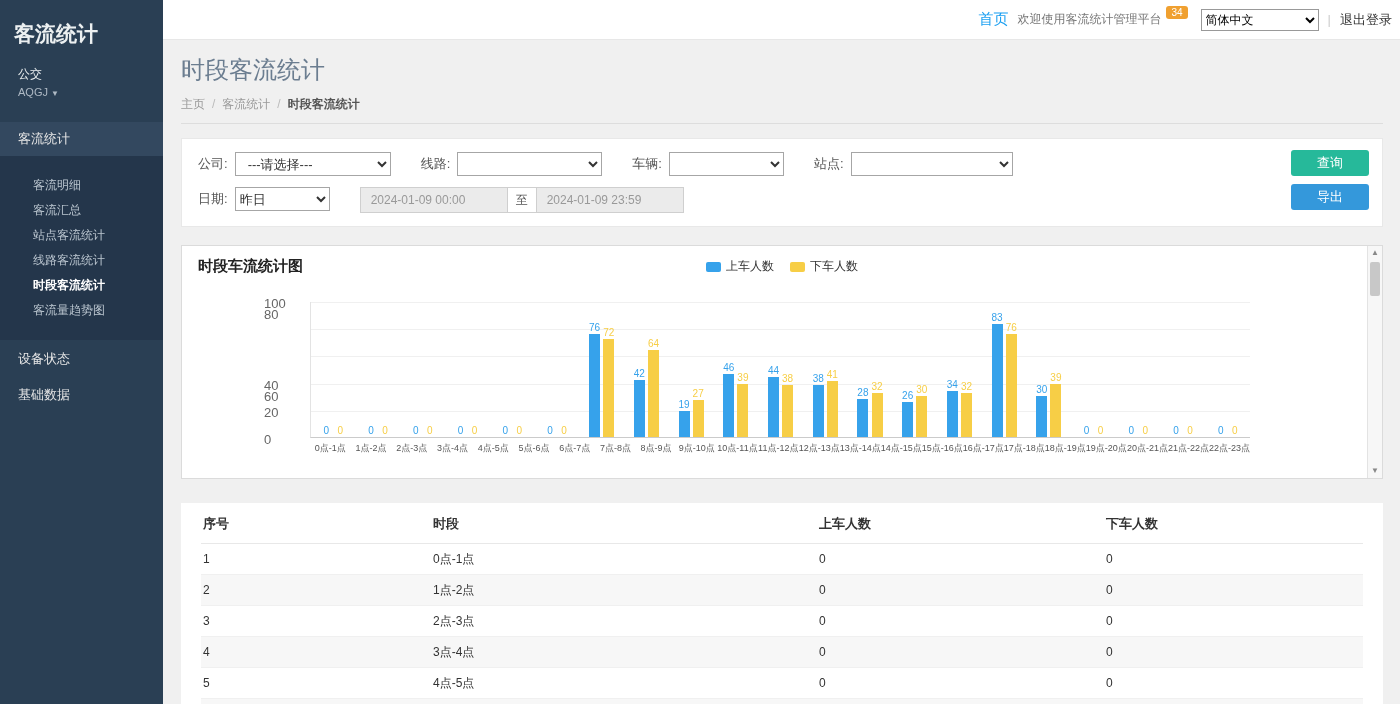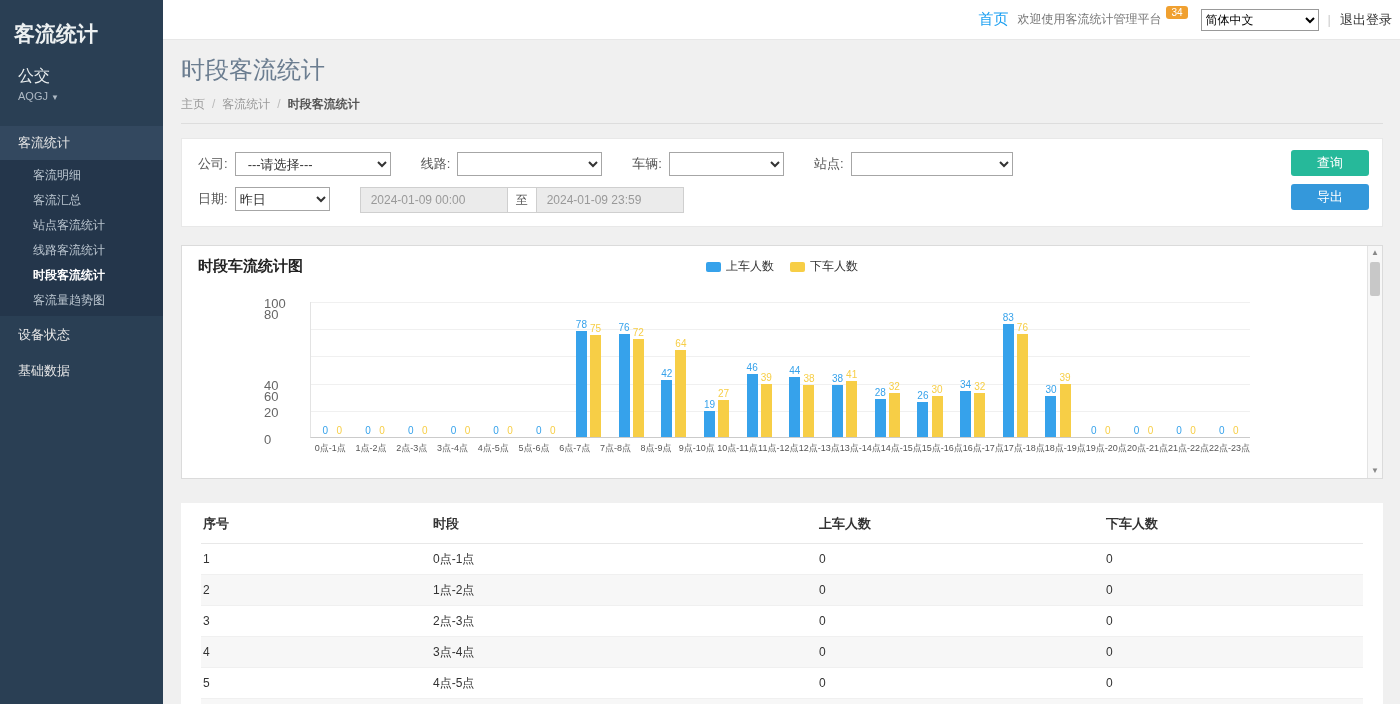--- a/index.html
+++ b/index.html
@@ -3,27 +3,27 @@
 <meta charset="utf-8">
 <style>
   * { margin:0; padding:0; box-sizing:border-box; }
   html,body { width:1400px; height:704px; overflow:hidden; }
   body { font-family:"Liberation Sans","DejaVu Sans",sans-serif; background:#fff; }
   .app { display:flex; width:1400px; height:704px; }
 
   
   .sidebar { width:163px; background:#2A3F54; flex-shrink:0; color:#E7E7E7; }
   .brand-title { font-size:21px; font-weight:bold; color:#ECF0F1; padding:20px 0 0 14px; }
-  .org { font-size:16px; color:#ECF0F1; margin:18px 0 3px 18px; }
+  .org { font-size:12px; color:#ECF0F1; margin:18px 0 3px 18px; }
   .user { font-size:11px; color:#AEB9C4; margin-left:18px; cursor:pointer; }
   .caret { font-size:8px; color:#AEB9C4; }
   .menu { margin-top:24px; }
   .menu-section { height:34px; line-height:34px; padding-left:18px; font-size:13px; color:#E7E7E7; cursor:pointer; }
   .menu-section.open { background:#33485F; }
-  .submenu { background:#24364B; padding:3px 0; }
+  .submenu { background:#24364B; padding:17px 0; }
   .submenu-item { height:25px; line-height:25px; padding-left:33px; font-size:12px; color:#BCC7D1; cursor:pointer; }
   .submenu-item.active { color:#FFFFFF; font-weight:bold; }
   .menu-section.plain { margin-top:2px; }
 
   
   .main { flex:1; background:#F0F0F0; display:flex; flex-direction:column; overflow:hidden; }
   .topbar { height:40px; background:#FFFFFF; border-bottom:1px solid #E7E7E7; display:flex; align-items:center; justify-content:flex-end; padding-right:8px; gap:9px; flex-shrink:0; }
   .home-link { color:#1A9FF1; font-size:15px; cursor:pointer; }
   .welcome { font-size:12px; color:#777; }
   .badge { background:#F0A030; color:#fff; font-size:10px; padding:1px 5px; border-radius:3px; position:relative; top:-7px; left:-4px; }
@@ -240,30 +240,20 @@
                 </div>
               </div>
               <div class="bargroup">
                 <div class="barcol">
                   <div class="bar-label" style="color: rgb(54, 162, 235);">0</div>
                   <div class="bar" style="background: rgb(54, 162, 235); height: 0px;"></div>
                 </div>
                 <div class="barcol">
                   <div class="bar-label" style="color: rgb(247, 206, 70);">0</div>
                   <div class="bar" style="background: rgb(247, 206, 70); height: 0px;"></div>
-                </div>
-              </div>
-              <div class="bargroup">
-                <div class="barcol">
-                  <div class="bar-label" style="color: rgb(54, 162, 235);">78</div>
-                  <div class="bar" style="background: rgb(54, 162, 235); height: 106.08px;"></div>
-                </div>
-                <div class="barcol">
-                  <div class="bar-label" style="color: rgb(247, 206, 70);">75</div>
-                  <div class="bar" style="background: rgb(247, 206, 70); height: 102px;"></div>
                 </div>
               </div>
               <div class="bargroup">
                 <div class="barcol">
                   <div class="bar-label" style="color: rgb(54, 162, 235);">76</div>
                   <div class="bar" style="background: rgb(54, 162, 235); height: 103.36px;"></div>
                 </div>
                 <div class="barcol">
                   <div class="bar-label" style="color: rgb(247, 206, 70);">72</div>
                   <div class="bar" style="background: rgb(247, 206, 70); height: 97.92px;"></div>

